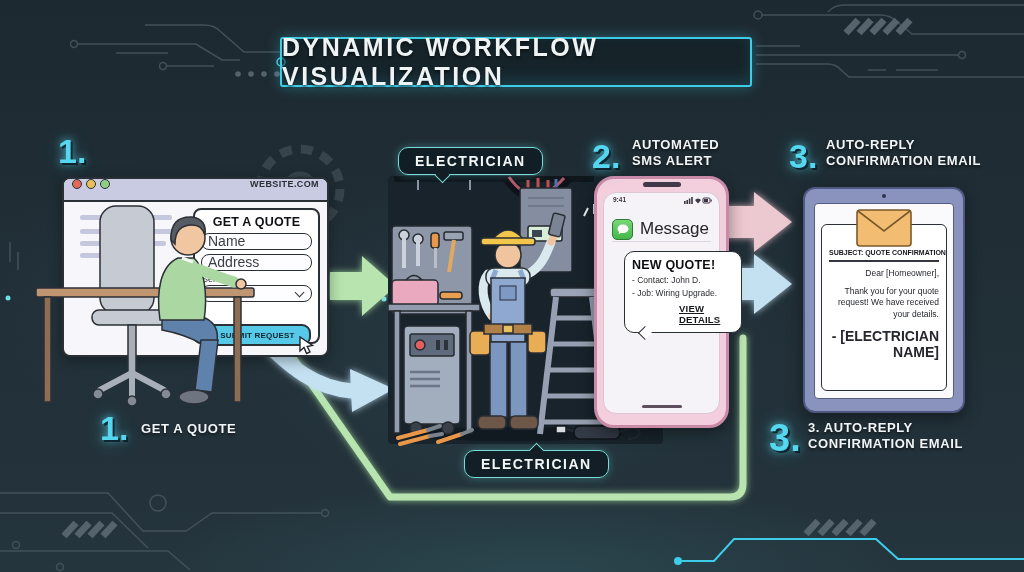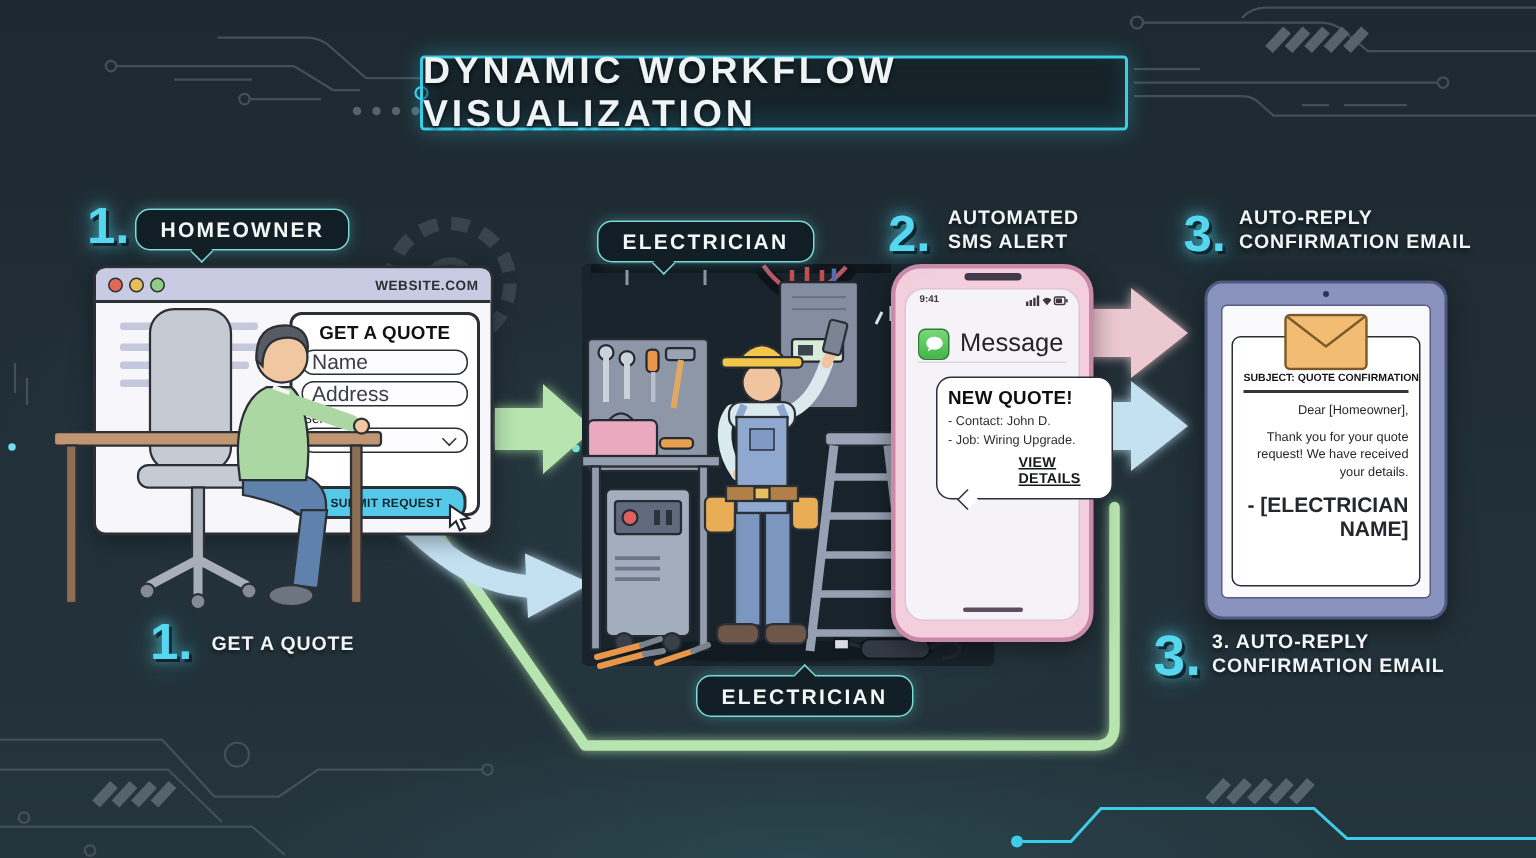--- a/index.html
+++ b/index.html
@@ -35,21 +35,21 @@
   .badge.tail-top::after{left:50%;margin-left:-5px;top:-6.5px;border-left:1.5px solid #79dcd8;border-top:1.5px solid #79dcd8;}
 
   
   .caption{z-index:7;color:#f2f5f7;font-weight:700;font-size:13px;letter-spacing:.6px;line-height:1.2;
     text-shadow:0 2px 3px rgba(0,0,0,.55);}
 
   
   .browser{left:62px;top:177px;width:263px;height:176px;z-index:3;background:#f7f7fb;
     border:2px solid #2b2f36;border-radius:8px;box-shadow:0 4px 14px rgba(0,0,0,.35);}
   .browser-bar{position:absolute;left:0;top:0;right:0;height:23px;background:#c9cbe2;
-    border-bottom:2px solid #2b2f36;border-radius:6px 6px 0 0;display:flex;align-items:center;padding:0 8px;box-sizing:border-box;}
+    border-bottom:2px solid #2b2f36;border-radius:6px 6px 0 0;display:flex;align-items:flex-start;padding:0 8px;box-sizing:border-box;}
   .dot{width:8px;height:8px;border-radius:50%;border:1px solid #2b2f36;margin-right:4px;}
   .url{margin-left:auto;font-size:9px;font-weight:700;color:#2b2f36;letter-spacing:.4px;}
   .ph-line{position:absolute;background:#c5c8dd;height:5px;border-radius:2px;}
   .form-card{position:absolute;right:7px;top:29px;width:127px;height:136px;background:#fff;
     border:2px solid #2b2f36;border-radius:8px;padding:5px 6px;box-sizing:border-box;}
   .form-title{text-align:center;font-size:12.5px;font-weight:800;color:#101114;letter-spacing:.2px;}
   .field{height:15px;border:1.5px solid #2b2f36;border-radius:8px;margin-top:4px;
     font-size:14px;color:#3a3d44;line-height:15px;padding-left:6px;background:#fdfdff;}
   .svc-label{font-size:9px;color:#26282d;margin:3px 0 1px 1px;font-weight:400;}
   .select{position:relative;height:15px;border:1.5px solid #2b2f36;border-radius:8px;background:#fdfdff;}
@@ -175,21 +175,20 @@
     </g>
     <polygon points="716,206 754,206 754,192 792,222 754,252 754,238 716,238" fill="#ecc8d0" filter="url(#gP)"></polygon>
     <polygon points="716,268 754,268 754,254 792,284 754,314 754,300 716,300" fill="#c4e1f2" filter="url(#gB)"></polygon>
   </svg>
 
   <div class="abs title-box">
     <span class="title-text">DYNAMIC WORKFLOW VISUALIZATION</span>
   </div>
 
   <div class="abs neon-num" style="left:58px;top:134px;">1.</div>
-  <div class="abs badge tail-bottom" style="left:90px;top:139px;">HOMEOWNER</div>
 
   <div class="abs browser">
     <div class="browser-bar">
       <span class="dot" style="background:#e06a5a"></span>
       <span class="dot" style="background:#e8c05a"></span>
       <span class="dot" style="background:#8ece85"></span>
       <span class="url">WEBSITE.COM</span>
     </div>
     <div class="ph-line" style="left:16px;top:36px;width:92px"></div>
     <div class="ph-line" style="left:16px;top:50px;width:106px"></div>

